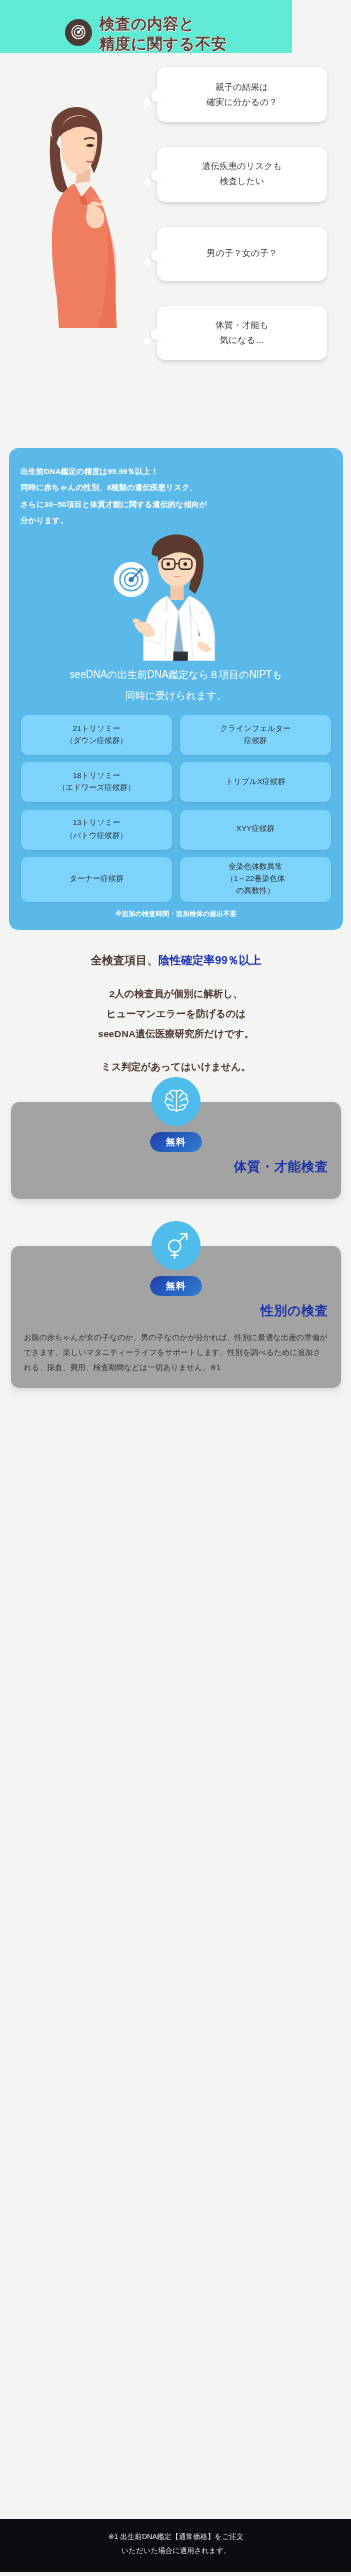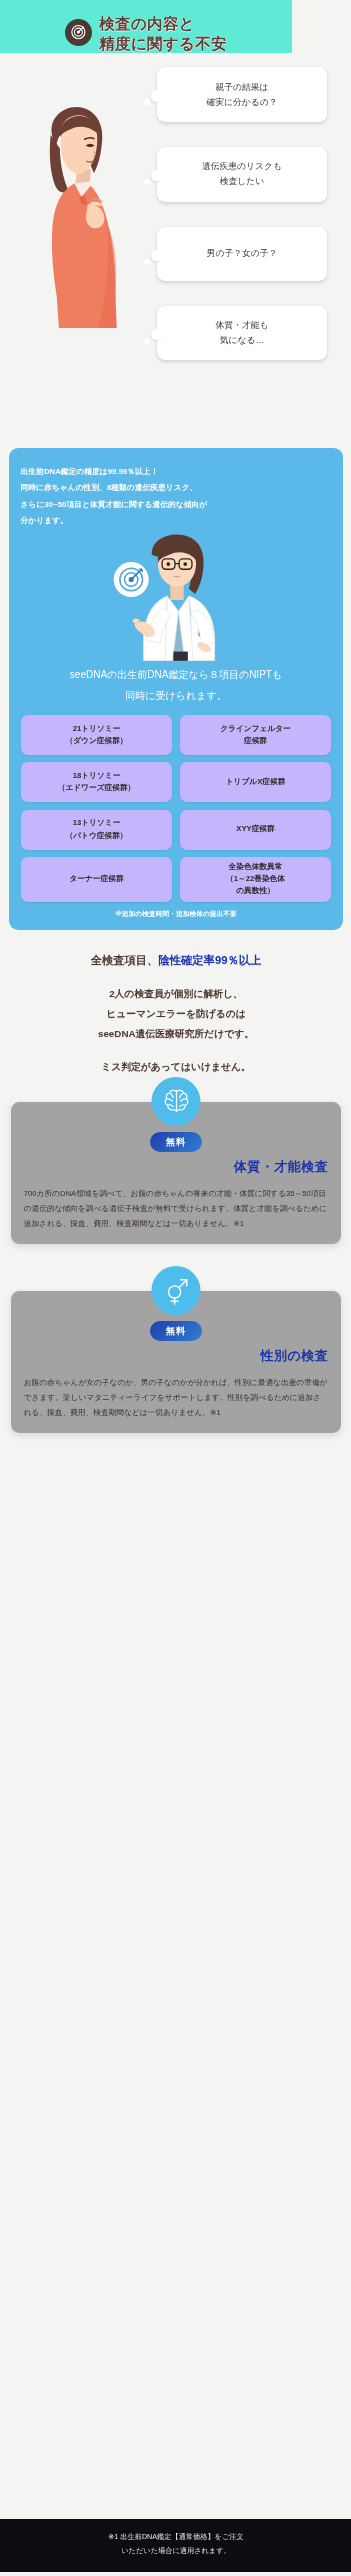--- a/index.html
+++ b/index.html
@@ -137,31 +137,31 @@
     margin: 3.1px 0 9.3px 0;
   }
   .bp-sub span { display: block; }
 
   .nipt-grid {
     display: grid;
     grid-template-columns: 1fr 1fr;
     gap: 7.2px 7.2px;
   }
   .nipt-cell {
-    background: #c4b5fd;
+    background: #7dd3fc;
     border-radius: 6.7px;
     min-height: 40px;
     display: flex;
     align-items: center;
     justify-content: center;
     text-align: center;
     color: #2f2a27;
     font-size: 7.7px;
     line-height: 1.6;
-    font-weight: 700;
+    font-weight: 400;
     padding: 4.1px 3.1px;
     box-shadow: 0 1px 2.1px rgba(20,60,90,0.10);
   }
   .nipt-cell span { display: block; }
   .bp-note {
     text-align: center;
     font-size: 6.7px;
     font-weight: 700;
     color: #ffffff;
     padding: 8.2px 0 3.1px 0;
@@ -471,21 +471,20 @@
           <path d="M47 15 q-7 3 -8 10"></path>
           <path d="M11 27 q8 0 12 5"></path>
           <path d="M53 27 q-8 0 -12 5"></path>
           <path d="M13 41 q8 -2 12 3"></path>
           <path d="M51 41 q-8 -2 -12 3"></path>
         </g>
       </svg>
     </div>
     <div class="free-badge">無料</div>
     <div class="feature-title">体質・才能検査</div>
-    <div class="feature-text">700カ所のDNA領域を調べて、お腹の赤ちゃんの将来の才能・体質に関する35～50項目の遺伝的な傾向を調べる遺伝子検査が無料で受けられます。体質と才能を調べるために追加される、採血、費用、検査期間などは一切ありません。※1</div>
   </div>
 
   <div class="feature-card">
     <div class="feature-icon">
       <svg viewBox="0 0 64 64" aria-hidden="true">
         <g fill="none" stroke="#ffffff" stroke-width="3" stroke-linecap="round" stroke-linejoin="round">
           <circle cx="28" cy="34" r="13"></circle>
           <path d="M28 47 v13"></path>
           <path d="M21 54 h14"></path>
           <path d="M37 25 L52 10"></path>

